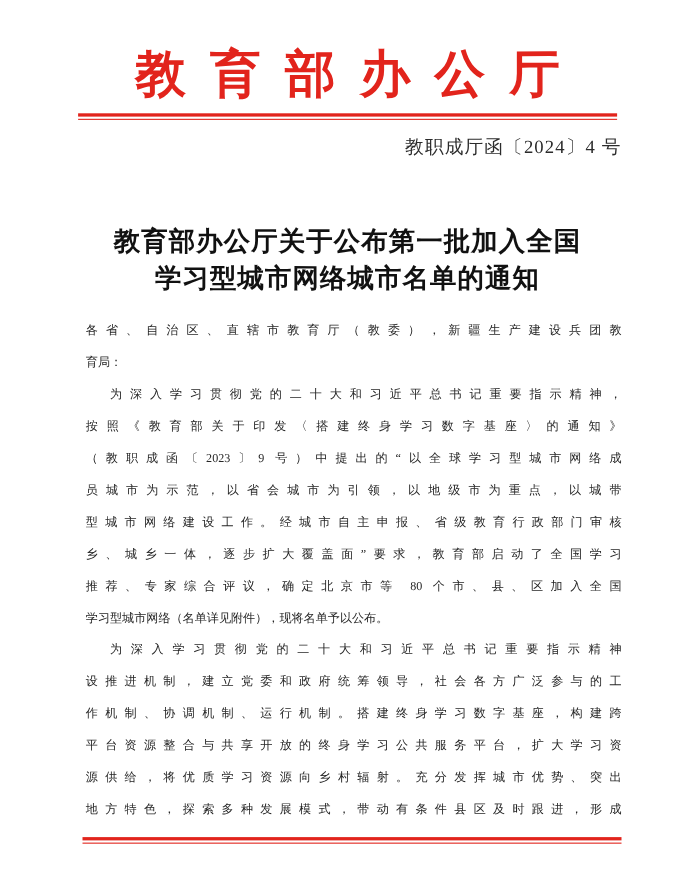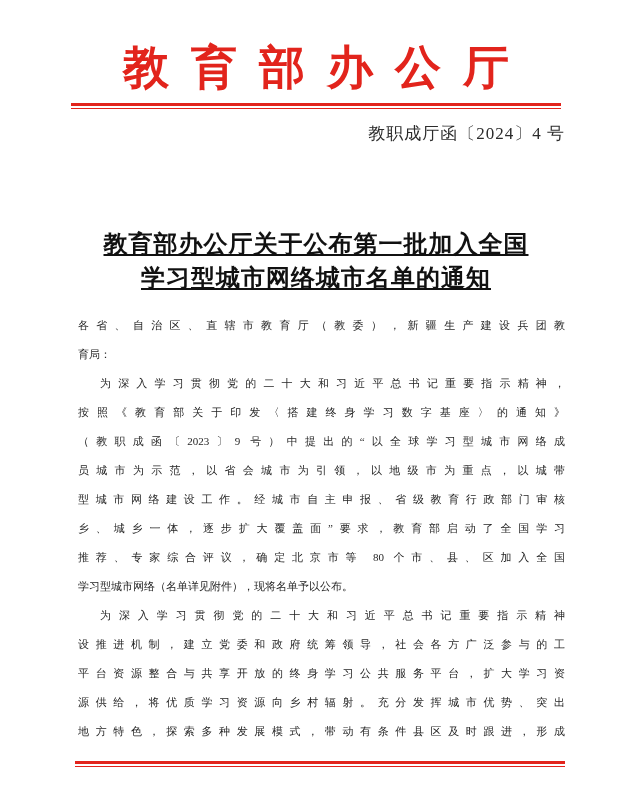--- a/index.html
+++ b/index.html
@@ -35,28 +35,27 @@
     margin-top: 14px;
     padding-right: 67px;
     text-align: right;
     font-size: 17px;
     line-height: 22px;
     color: #2b2b2b;
     letter-spacing: 1px;
     padding-left: 20px;
   }
   .title {
-    margin-top: 82px;
+    margin-top: 58px;
     text-align: center;
     font-weight: 700;
     color: #111111;
     font-size: 24px;
     line-height: 34px;
     letter-spacing: 1px;
-    text-decoration: underline;
   }
   .body-text {
     margin-top: 16px;
     padding: 0 67px 0 78px;
     font-size: 11px;
     line-height: 29px;
     color: #262626;
   }
   .body-text .line { min-height: 29px; }
   .body-text .line.fill {
@@ -96,20 +95,21 @@
       <div class="line fill indent">为深入学习贯彻党的二十大和习近平总书记重要指示精神，</div>
       <div class="line fill">按照《教育部关于印发〈搭建终身学习数字基座〉的通知》</div>
       <div class="line fill">（教职成函〔2023〕9 号）中提出的“以全球学习型城市网络成</div>
       <div class="line fill">员城市为示范，以省会城市为引领，以地级市为重点，以城带</div>
       <div class="line fill">型城市网络建设工作。经城市自主申报、省级教育行政部门审核</div>
       <div class="line fill">乡、城乡一体，逐步扩大覆盖面”要求，教育部启动了全国学习</div>
       <div class="line fill">推荐、专家综合评议，确定北京市等 80 个市、县、区加入全国</div>
       <div class="line">学习型城市网络（名单详见附件），现将名单予以公布。</div>
       <div class="line fill indent">为深入学习贯彻党的二十大和习近平总书记重要指示精神</div>
       <div class="line fill">设推进机制，建立党委和政府统筹领导，社会各方广泛参与的工</div>
+      <div class="line fill">作机制、协调机制、运行机制。搭建终身学习数字基座，构建跨</div>
       <div class="line fill">平台资源整合与共享开放的终身学习公共服务平台，扩大学习资</div>
       <div class="line fill">源供给，将优质学习资源向乡村辐射。充分发挥城市优势、突出</div>
       <div class="line fill">地方特色，探索多种发展模式，带动有条件县区及时跟进，形成</div>
     </div>
 
   <div class="double-rule bottom-rule">
     <div class="thick"></div>
     <div class="thin"></div>
   </div>
 

